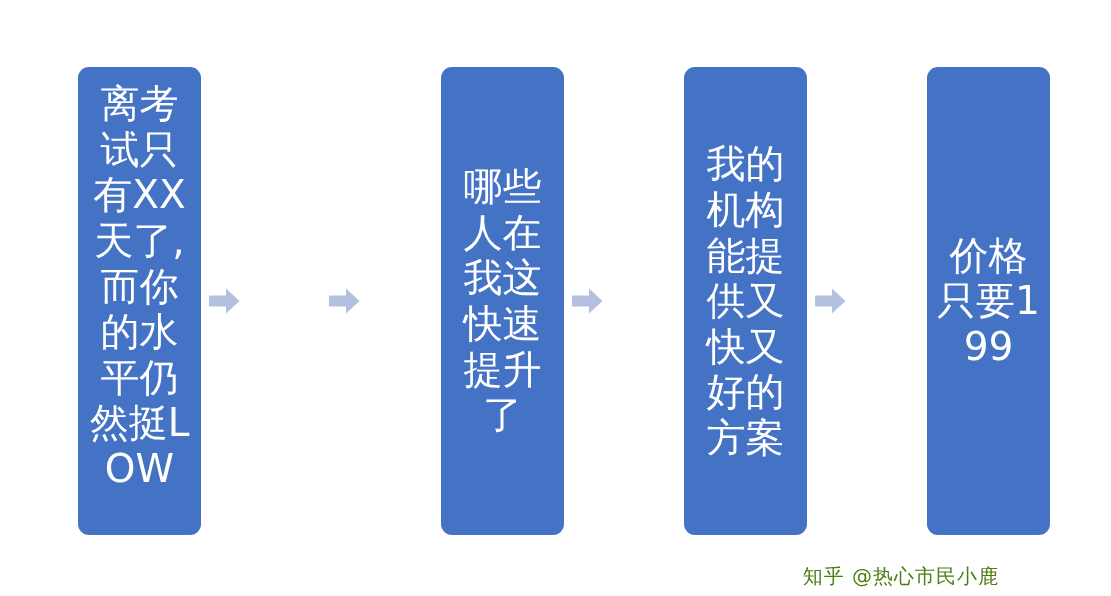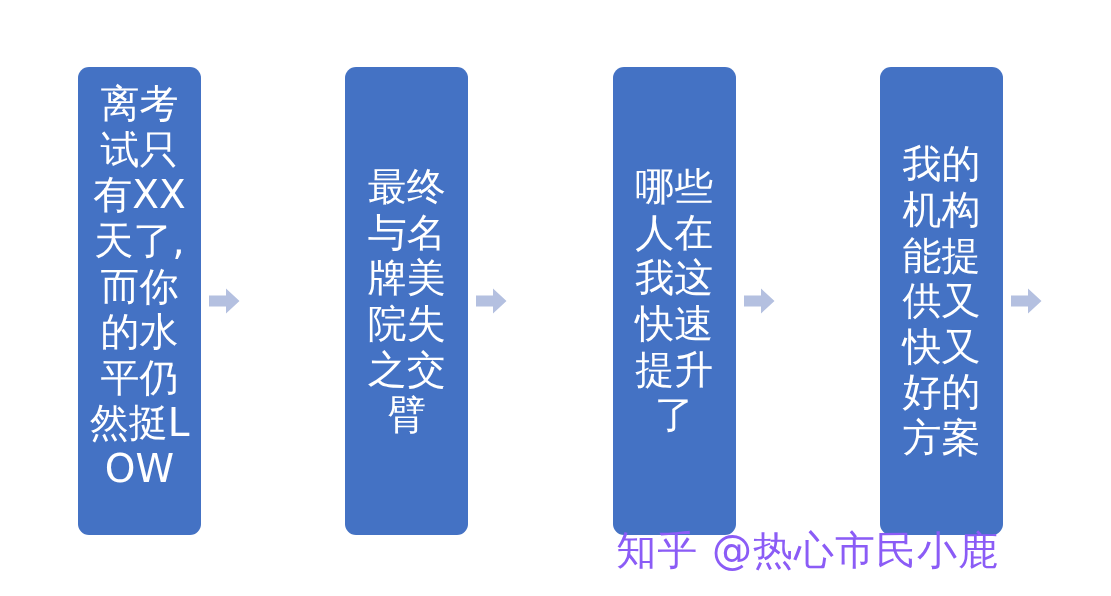--- a/index.html
+++ b/index.html
@@ -82,23 +82,23 @@
   .arrow-icon {
     width: 31px;
     height: 26px;
     display: block;
   }
 
   
   .watermark {
     position: absolute;
     right: 14px;
-    bottom: 26px;
-    color: #8b5cf6;
-    font-size: 40px;
+    bottom: 10px;
+    color: #4d7c0f;
+    font-size: 20px;
     line-height: 1;
     letter-spacing: 1px;
     white-space: nowrap;
     font-family: "DejaVu Sans", "Liberation Sans", sans-serif;
     user-select: none;
   }
 </style>
 </head>
 <body>
 
@@ -111,23 +111,20 @@
         <div class="step-text">离考试只有XX天了,而你的水平仍然挺LOW</div>
       </div>
       <div class="arrow-cell">
         <svg class="arrow-icon" viewBox="0 0 31 26" xmlns="http://www.w3.org/2000/svg">
           <polygon points="0,7.5 17,7.5 17,0.5 30.5,13 17,25.5 17,18.5 0,18.5" fill="#B4C0E0"></polygon>
         </svg>
       </div>
     </div>
 
     <div class="flow-step align-mid">
-      <div class="step-box">
-        <div class="step-text">最终与名牌美院失之交臂</div>
-      </div>
       <div class="arrow-cell">
         <svg class="arrow-icon" viewBox="0 0 31 26" xmlns="http://www.w3.org/2000/svg">
           <polygon points="0,7.5 17,7.5 17,0.5 30.5,13 17,25.5 17,18.5 0,18.5" fill="#B4C0E0"></polygon>
         </svg>
       </div>
     </div>
 
 
     <div class="flow-step align-mid">
       <div class="step-box">
@@ -144,18 +141,23 @@
       <div class="step-box">
         <div class="step-text">我的机构能提供又快又好的方案</div>
       </div>
       <div class="arrow-cell">
         <svg class="arrow-icon" viewBox="0 0 31 26" xmlns="http://www.w3.org/2000/svg">
           <polygon points="0,7.5 17,7.5 17,0.5 30.5,13 17,25.5 17,18.5 0,18.5" fill="#B4C0E0"></polygon>
         </svg>
       </div>
     </div>
 
+    <div class="flow-step align-mid">
+      <div class="step-box">
+        <div class="step-text">价格只要199</div>
+      </div>
+    </div>
 
   </div>
 
   <div class="watermark">知乎 @热心市民小鹿</div>
 
 </div>
 
 </body></html>

